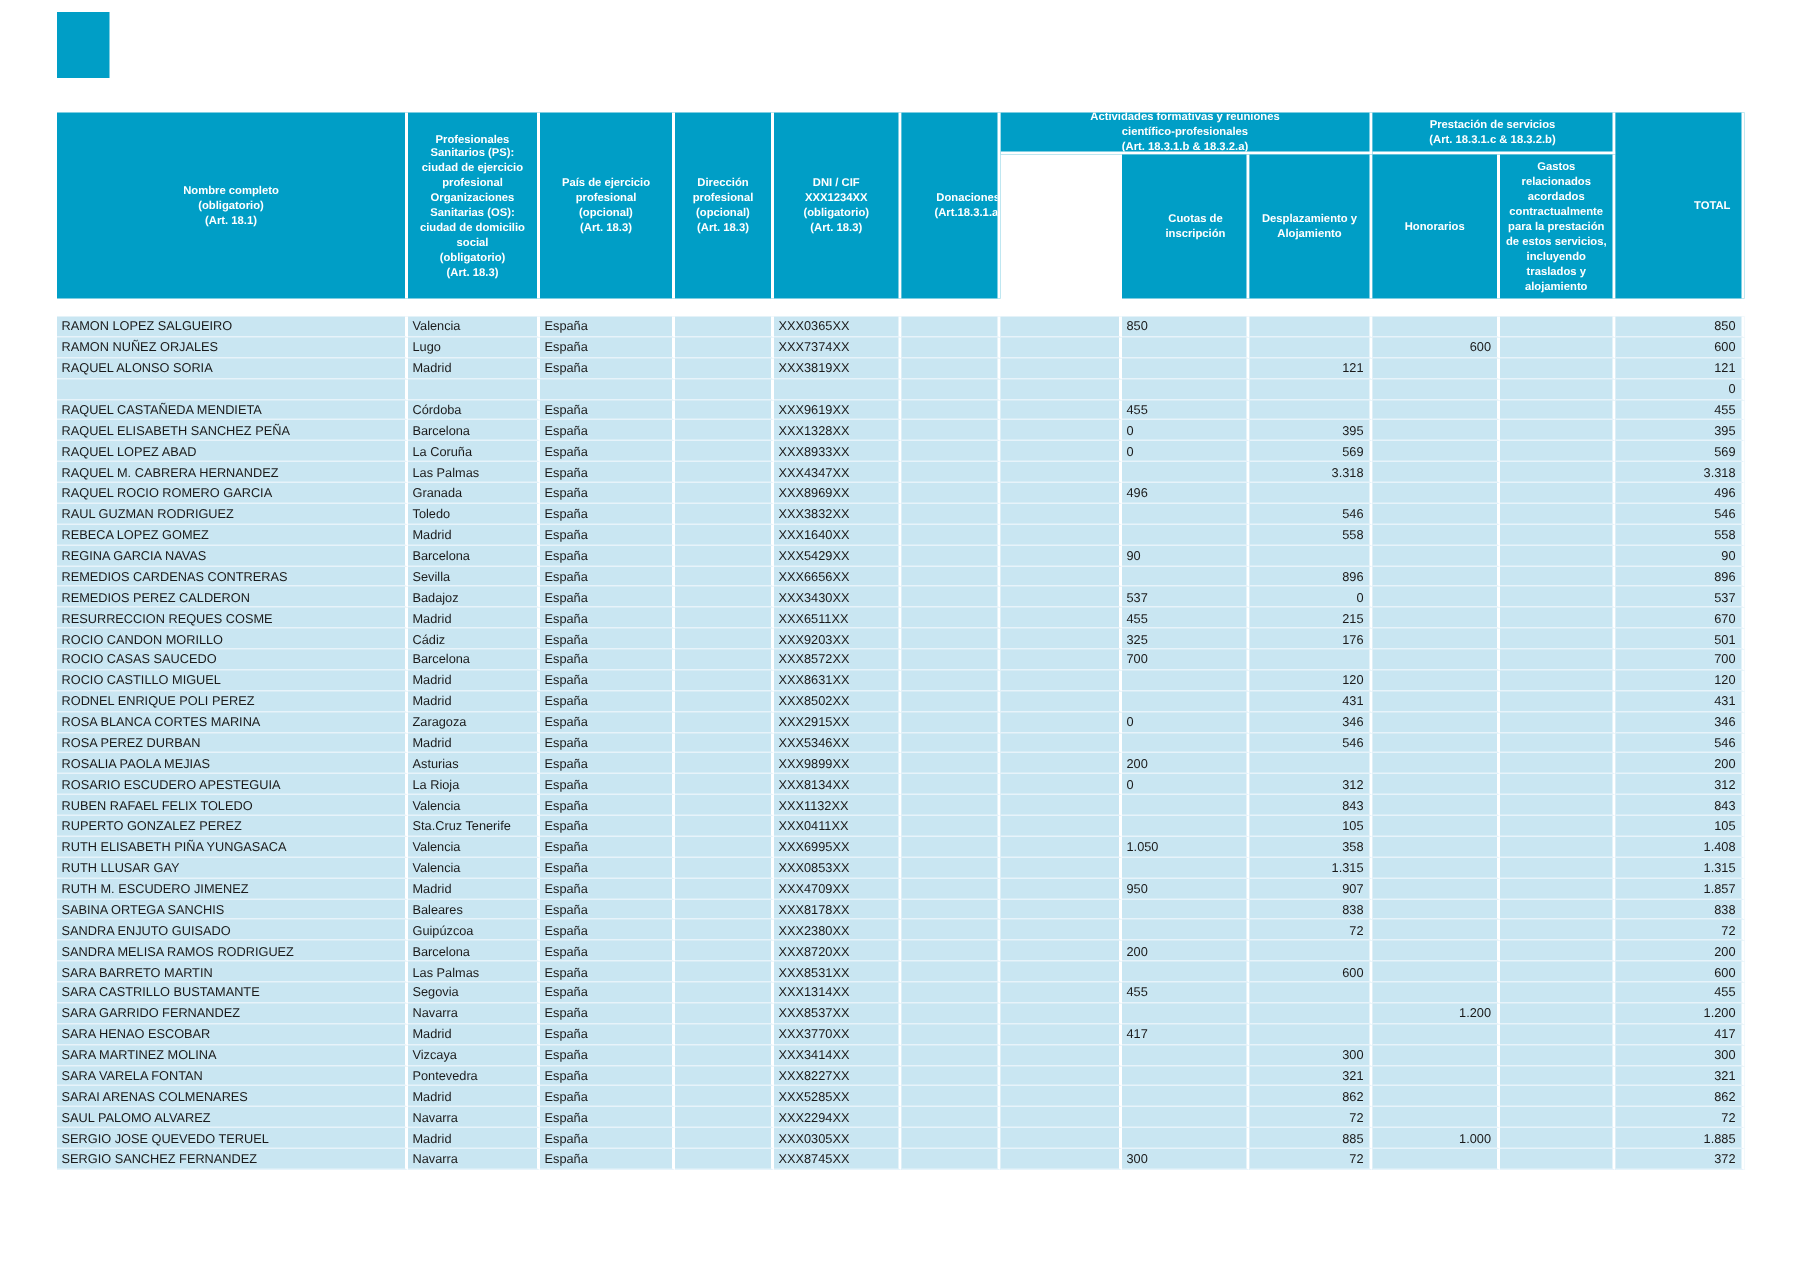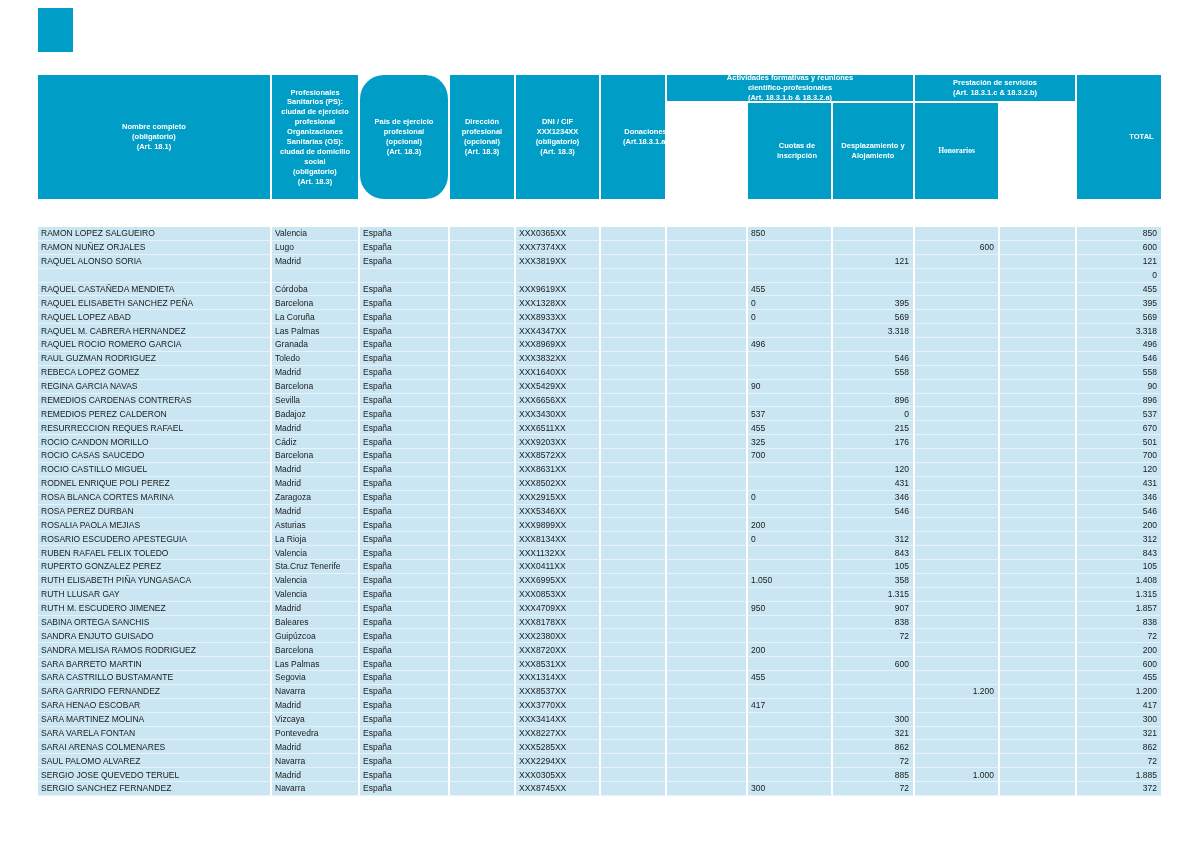--- a/index.html
+++ b/index.html
@@ -8,21 +8,21 @@
     font-family:"Liberation Sans",sans-serif;overflow:hidden;
   }
   .corner-block{
     position:absolute;left:38px;top:8px;width:35px;height:44px;background:#009EC6;
   }
   .sheet{position:absolute;left:38px;top:75px;width:1125px;}
   .header-grid{
     display:grid;
     grid-template-columns:234px 88px 90px 66px 85px 66px 81px 85px 82px 85px 77px 86px;
     grid-template-rows:28px 96px;
-    width:1125px;height:152px;
+    width:1125px;height:136px;
   }
   .h-cell{
     background:#009EC6;color:#ffffff;font-weight:bold;font-size:7.5px;line-height:1.32;
     display:flex;align-items:center;justify-content:center;text-align:center;
     white-space:pre-line;overflow:hidden;box-sizing:border-box;
     border-right:2px solid #ffffff;padding:1px 3px;
   }
   .h-span2{grid-row:1/3;}
   .h-group{grid-row:1;border-bottom:2px solid #ffffff;}
   .h-sub{grid-row:2;}
@@ -58,39 +58,48 @@
       <div class="h-cell h-span2" style="grid-column: 2 / 3;">Profesionales
 Sanitarios (PS):
 ciudad de ejercicio
 profesional
 Organizaciones
 Sanitarias (OS):
 ciudad de domicilio
 social
 (obligatorio)
 (Art. 18.3)</div>
-      <div class="h-cell h-span2" style="grid-column: 3 / 4; border-radius: 24px;">País de ejercicio
+      <div class="h-cell h-span2" style="grid-column: 3 / 4;">País de ejercicio
 profesional
 (opcional)
 (Art. 18.3)</div>
       <div class="h-cell h-span2" style="grid-column: 4 / 5;">Dirección
 profesional
 (opcional)
 (Art. 18.3)</div>
       <div class="h-cell h-span2" style="grid-column: 5 / 6;">DNI / CIF
 XXX1234XX
 (obligatorio)
 (Art. 18.3)</div>
       <div class="h-cell h-span2" style="grid-column: 6 / 7; padding-left: 28px;">Donaciones
 (Art.18.3.1.a)</div>
       <div class="h-cell h-sub" style="grid-column: 8 / 9; padding-left: 18px;">Cuotas de
 inscripción</div>
       <div class="h-cell h-sub" style="grid-column: 9 / 10;">Desplazamiento y
 Alojamiento</div>
-      <div class="h-cell h-sub" style="grid-column: 10 / 11; font-family: Liberation Serif, serif;">Honorarios</div>
+      <div class="h-cell h-sub" style="grid-column: 10 / 11;">Honorarios</div>
+      <div class="h-cell h-sub" style="grid-column: 11 / 12;">Gastos
+relacionados
+acordados
+contractualmente
+para la prestación
+de estos servicios,
+incluyendo
+traslados y
+alojamiento</div>
       <div class="h-cell h-span2" style="grid-column: 12 / 13; padding-left: 48px;">TOTAL</div>
     </div>
   <div class="rows">
       <div class="row">
         <div class="cell left">RAMON LOPEZ SALGUEIRO</div>
         <div class="cell left">Valencia</div>
         <div class="cell left">España</div>
         <div class="cell left"></div>
         <div class="cell left">XXX0365XX</div>
         <div class="cell left"></div>
@@ -277,21 +286,21 @@
         <div class="cell left">XXX3430XX</div>
         <div class="cell left"></div>
         <div class="cell left"></div>
         <div class="cell left">537</div>
         <div class="cell right">0</div>
         <div class="cell right"></div>
         <div class="cell right"></div>
         <div class="cell right">537</div>
       </div>
       <div class="row">
-        <div class="cell left">RESURRECCION REQUES RAFAEL</div>
+        <div class="cell left">RESURRECCION REQUES COSME</div>
         <div class="cell left">Madrid</div>
         <div class="cell left">España</div>
         <div class="cell left"></div>
         <div class="cell left">XXX6511XX</div>
         <div class="cell left"></div>
         <div class="cell left"></div>
         <div class="cell left">455</div>
         <div class="cell right">215</div>
         <div class="cell right"></div>
         <div class="cell right"></div>

